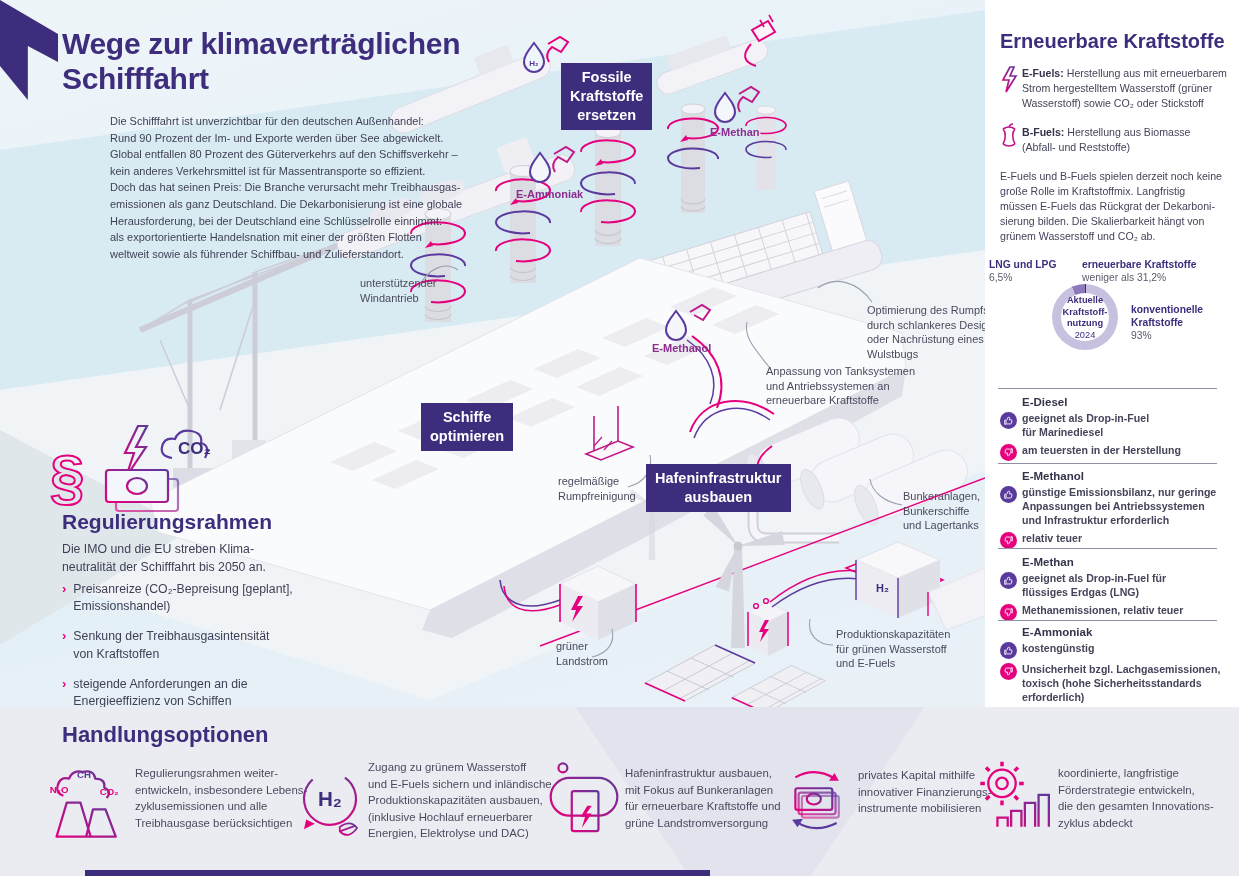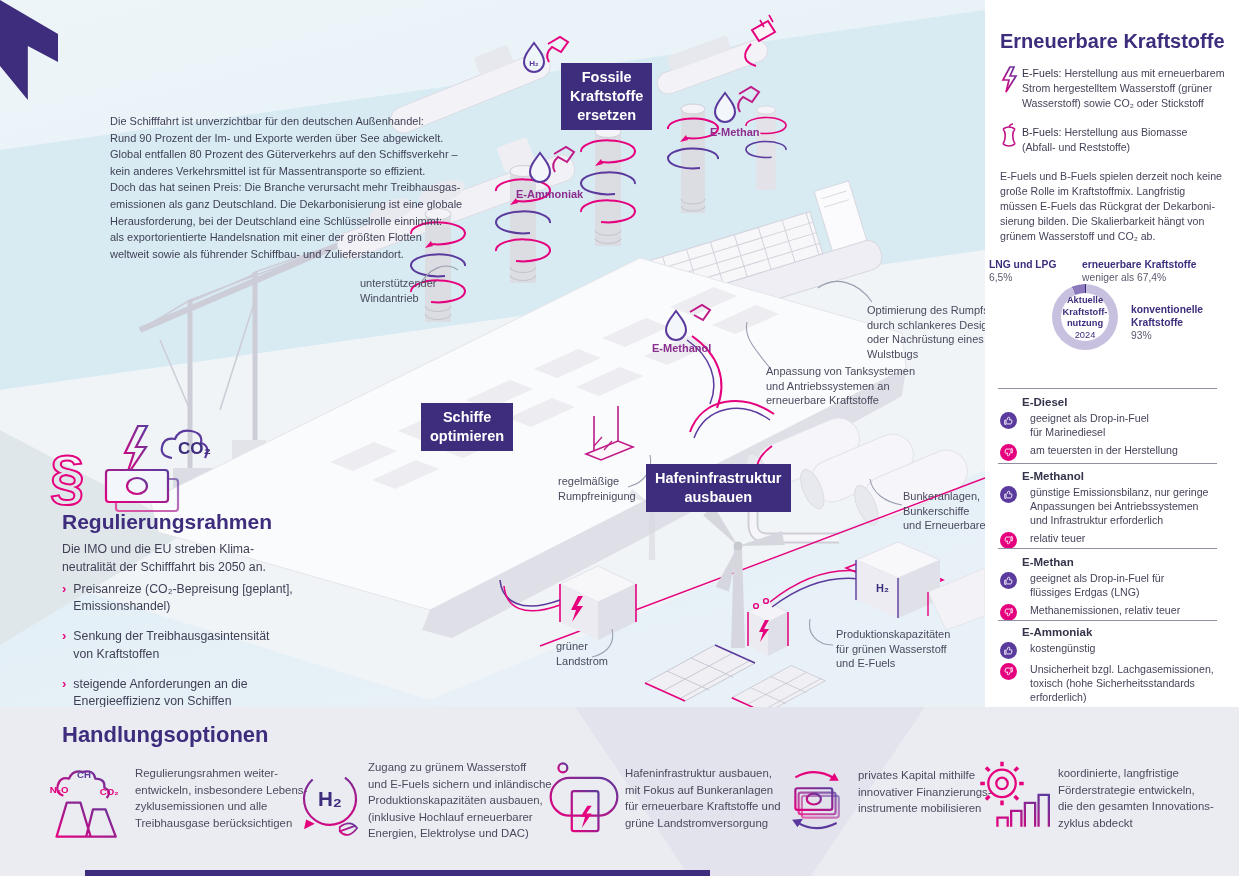--- a/index.html
+++ b/index.html
@@ -28,37 +28,37 @@
   .reg-head{left:62px;top:510px;font-size:21px;font-weight:bold;}
   .reg-intro{left:62px;top:541px;font-size:12.3px;line-height:1.45;color:#3f3f55;}
   .reg-bullets{left:62px;top:581px;width:270px;}
   .bullet{display:flex;margin-bottom:13px;}
   .chev{color:#e5007e;font-weight:bold;font-size:13px;margin-right:7px;line-height:1.3;}
   .btext{font-size:12.3px;line-height:1.4;color:#3f3f55;}
   
   .sidebar{right:0;top:0;width:254px;height:707px;background:#ffffff;}
   .sb-head{left:15px;top:30px;font-size:20px;font-weight:bold;}
   .sb-item-text{font-size:10.6px;line-height:1.42;color:#44445a;}
-  .sb-bold{font-weight:normal;color:#33334a;}
+  .sb-bold{font-weight:bold;color:#33334a;}
   .sdiv{position:absolute;left:13px;width:219px;border:none;border-top:1px solid #8f90a2;margin:0;}
   .donut{left:67px;top:284px;width:66px;height:66px;border-radius:50%;
     background:conic-gradient(#3b2a7c 0deg 2deg,#c7c0df 2deg 336.6deg,#8d7abc 336.6deg 360deg);}
   .donut-hole{position:absolute;inset:9px;background:#fff;border-radius:50%;}
   .donut-center{left:57px;top:295px;width:86px;text-align:center;font-size:9.3px;line-height:1.26;}
   .dlabel{font-size:10.3px;line-height:1.28;}
   .dlabel b{color:#3e2d7d;}
   .dval{color:#5a5a6e;}
   .card .name{margin-left:37px;font-size:11.5px;font-weight:bold;color:#33334a;}
   .row{display:flex;margin-top:4px;}
   .ticon{margin-left:15px;width:17px;height:17px;border-radius:50%;flex:none;
     display:flex;align-items:center;justify-content:center;}
   .ticon.up{background:#5b3a9d;}
   .ticon.down{background:#e5007e;}
   .ticon.down svg{transform:rotate(180deg);}
-  .rtext{margin-left:13px;font-size:10.6px;line-height:1.32;color:#44445a;}
+  .rtext{margin-left:5px;font-size:10.6px;line-height:1.32;color:#44445a;font-weight:bold;}
   
   .actions{left:0;top:707px;width:1239px;height:169px;background:#ebecf2;}
   .actions::before{content:"";position:absolute;left:560px;top:0;width:380px;height:169px;
     background:#e2e3ec;clip-path:polygon(4% 0,96% 0,66% 100%,34% 100%);}
   .act-head{left:62px;top:15px;font-size:22px;font-weight:bold;}
   .act-text{font-size:11.4px;line-height:1.45;color:#4a4a5e;}
   .footerline{left:85px;bottom:0;width:625px;height:6px;background:#3e2d7d;}
   svg text{font-family:"Liberation Sans",sans-serif;}
 </style>
 </head>
@@ -310,20 +310,22 @@
       <path d="M14,-14 l12,-7 8,5 -7,10 -9,-5 q-8,7 -3,15" stroke="#c01a87" stroke-width="2" fill="none"></path>
     </g>
     <g transform="translate(676,326)">
       <path d="M0,-15 C5,-8 10,-3 10,4 a10,10 0 1,1 -20,0 C-10,-3 -5,-8 0,-15 Z" fill="#f3f6fa" stroke="#5b3a9d" stroke-width="2"></path>
       <path d="M14,-14 l12,-7 8,5 -7,10 -9,-5" stroke="#c01a87" stroke-width="2" fill="none"></path>
     </g>
   </svg>
 
   <div class="abs ribbon"></div>
 
+  <div class="abs title navy pre">Wege zur klimaverträglichen
+Schifffahrt</div>
   <div class="abs intro pre">Die Schifffahrt ist unverzichtbar für den deutschen Außenhandel:
 Rund 90 Prozent der Im- und Exporte werden über See abgewickelt.
 Global entfallen 80 Prozent des Güterverkehrs auf den Schiffsverkehr –
 kein anderes Verkehrsmittel ist für Massentransporte so effizient.
 Doch das hat seinen Preis: Die Branche verursacht mehr Treibhausgas-
 emissionen als ganz Deutschland. Die Dekarbonisierung ist eine globale
 Herausforderung, bei der Deutschland eine Schlüsselrolle einnimmt:
 als exportorientierte Handelsnation mit einer der größten Flotten
 weltweit sowie als führender Schiffbau- und Zulieferstandort.</div>
 
@@ -345,21 +347,21 @@
 durch schlankeres Design
 oder Nachrüstung eines
 Wulstbugs</div>
   <div class="abs slabel pre" style="left:766px;top:364px">Anpassung von Tanksystemen
 und Antriebssystemen an
 erneuerbare Kraftstoffe</div>
   <div class="abs slabel pre" style="left:558px;top:474px">regelmäßige
 Rumpfreinigung</div>
   <div class="abs slabel pre" style="left:903px;top:489px">Bunkeranlagen,
 Bunkerschiffe
-und Erneuerbare</div>
+und Lagertanks</div>
   <div class="abs slabel pre" style="left:556px;top:639px">grüner
 Landstrom</div>
   <div class="abs slabel pre" style="left:836px;top:627px">Produktionskapazitäten
 für grünen Wasserstoff
 und E-Fuels</div>
 
   <svg class="abs" style="left:48px;top:422px" width="200" height="92" viewBox="0 0 200 92">
     <defs>
         <linearGradient id="g6" x1="0" y1="1" x2="1" y2="0">
       <stop offset="0" stop-color="#e5007e"></stop>
@@ -424,21 +426,21 @@
     <div class="abs sb-item-text pre" style="left:15px;top:169px">E-Fuels und B-Fuels spielen derzeit noch keine
 große Rolle im Kraftstoffmix. Langfristig
 müssen E-Fuels das Rückgrat der Dekarboni-
 sierung bilden. Die Skalierbarkeit hängt von
 grünem Wasserstoff und CO₂ ab.</div>
 
     <div class="abs dlabel" style="left:4px;top:258px;width:80px;text-align:left">
       <b>LNG und LPG</b><br><span class="dval">6,5%</span>
     </div>
     <div class="abs dlabel" style="left:97px;top:258px;width:150px">
-      <b>erneuerbare  Kraftstoffe</b><br><span class="dval">weniger als 67,4%</span>
+      <b>erneuerbare  Kraftstoffe</b><br><span class="dval">weniger als 31,2%</span>
     </div>
     <div class="abs donut">
         <div class="donut-hole"></div>
       </div>
     <div class="abs donut-center">
       <span class="pre navy" style="font-weight:bold">Aktuelle
 Kraftstoff-
 nutzung</span><br>
       <span class="navy">2024</span>
     </div>

